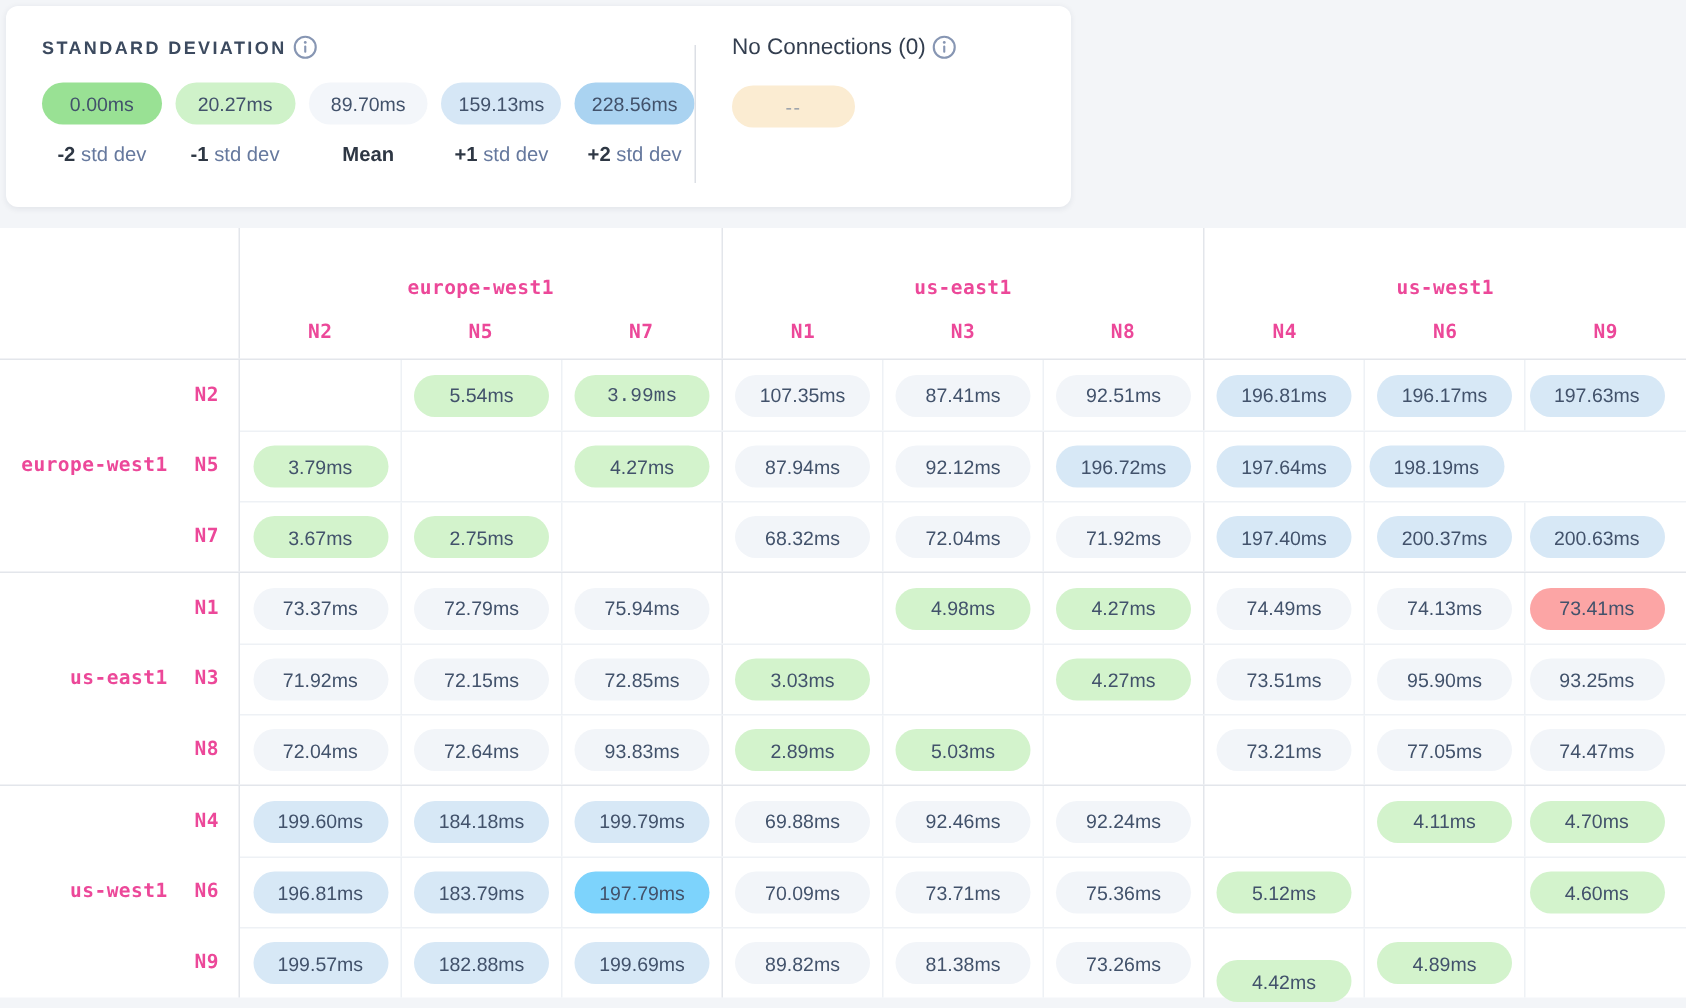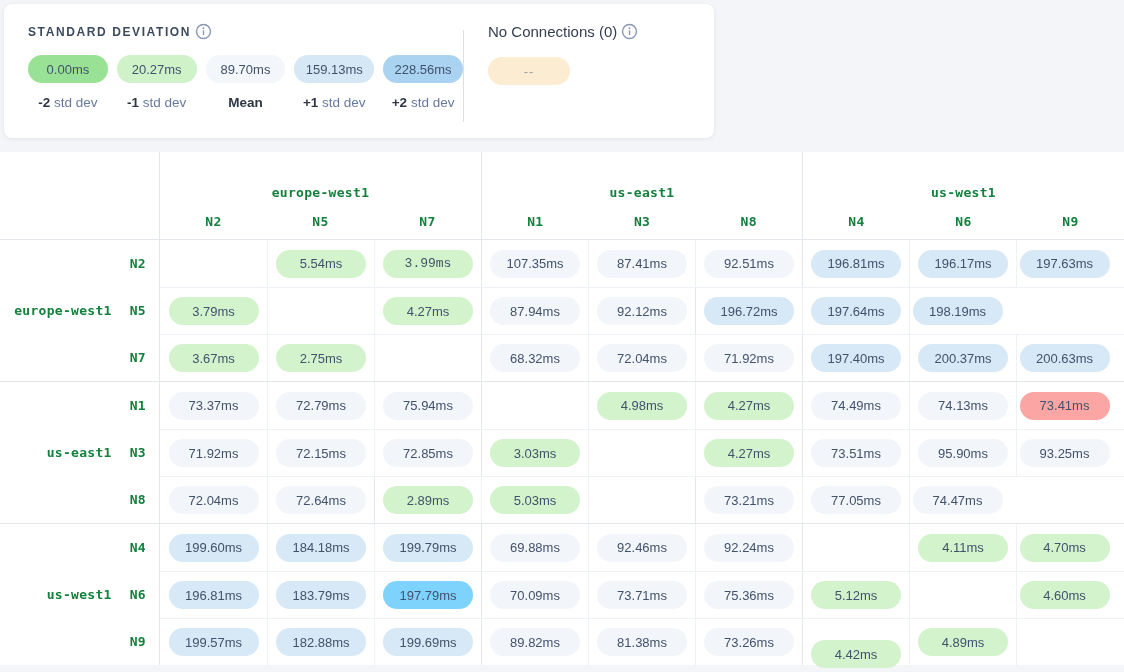--- a/index.html
+++ b/index.html
@@ -45,21 +45,21 @@
   .connections-pill { width:82px; margin-top:17px; color:#9aa1ab; letter-spacing:1px; }
 
   
   .matrix {
     position:absolute; left:0; top:152px; width:1124px;
     background:#ffffff;
   }
   .mono-label {
     font-family:"DejaVu Sans Mono", monospace;
     font-weight:bold; font-size:13px; letter-spacing:.3px;
-    color:#15803d;
+    color:#ec4899;
   }
   .matrix-header { display:flex; height:88px; border-bottom:1px solid #e3e6eb; }
   .corner-cell { width:160px; border-right:1px solid #e3e6eb; }
   .col-group { width:321px; display:flex; flex-direction:column; }
   .col-group + .col-group { border-left:1px solid #e3e6eb; }
   .col-group:last-child { width:322px; }
   .col-group-region { margin-top:33px; text-align:center; }
   .col-nodes { display:flex; margin-top:14px; }
   .col-node { width:107px; text-align:center; }
 
@@ -325,20 +325,23 @@
               <span class="pill cell-pill" style="background: rgb(242, 245, 249);">93.25ms</span>
             </div>
           </div>
           <div class="matrix-row">
             <div class="matrix-cell">
               <span class="pill cell-pill" style="background: rgb(242, 245, 249);">72.04ms</span>
             </div>
             <div class="matrix-cell sub">
               <span class="pill cell-pill" style="background: rgb(242, 245, 249);">72.64ms</span>
             </div>
+            <div class="matrix-cell sub">
+              <span class="pill cell-pill" style="background: rgb(242, 245, 249);">93.83ms</span>
+            </div>
             <div class="matrix-cell group-start">
               <span class="pill cell-pill" style="background: rgb(211, 243, 204);">2.89ms</span>
             </div>
             <div class="matrix-cell sub">
               <span class="pill cell-pill" style="background: rgb(211, 243, 204);">5.03ms</span>
             </div>
             <div class="matrix-cell sub"></div>
             <div class="matrix-cell group-start">
               <span class="pill cell-pill" style="background: rgb(242, 245, 249);">73.21ms</span>
             </div>

